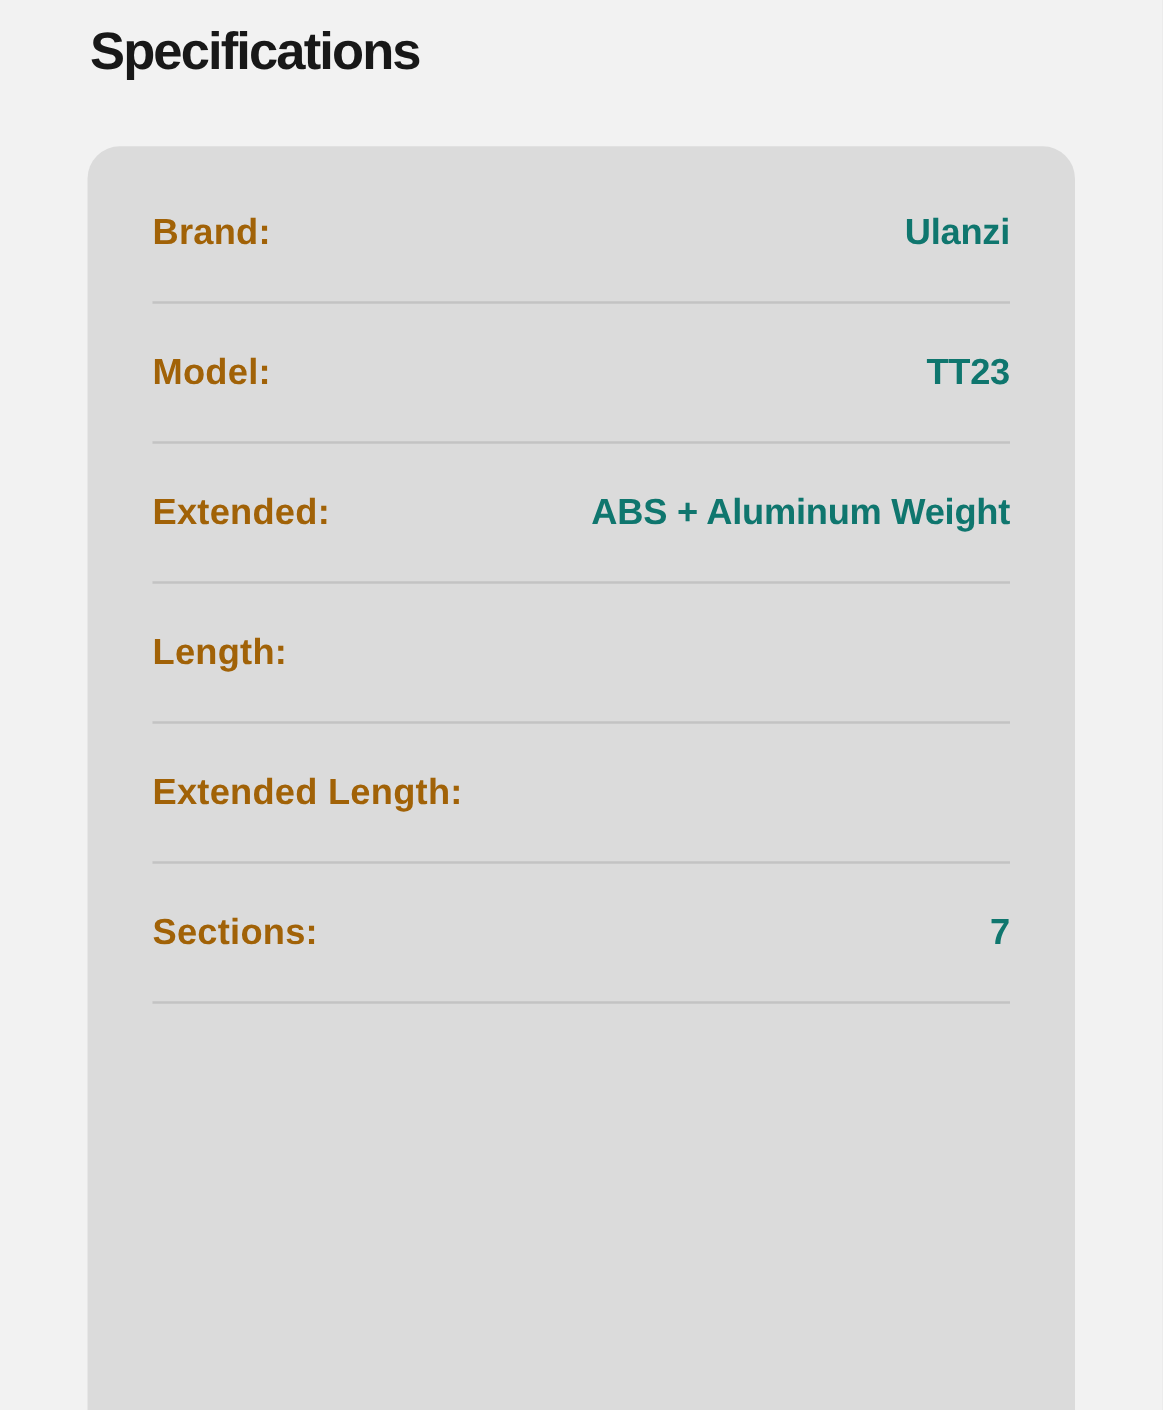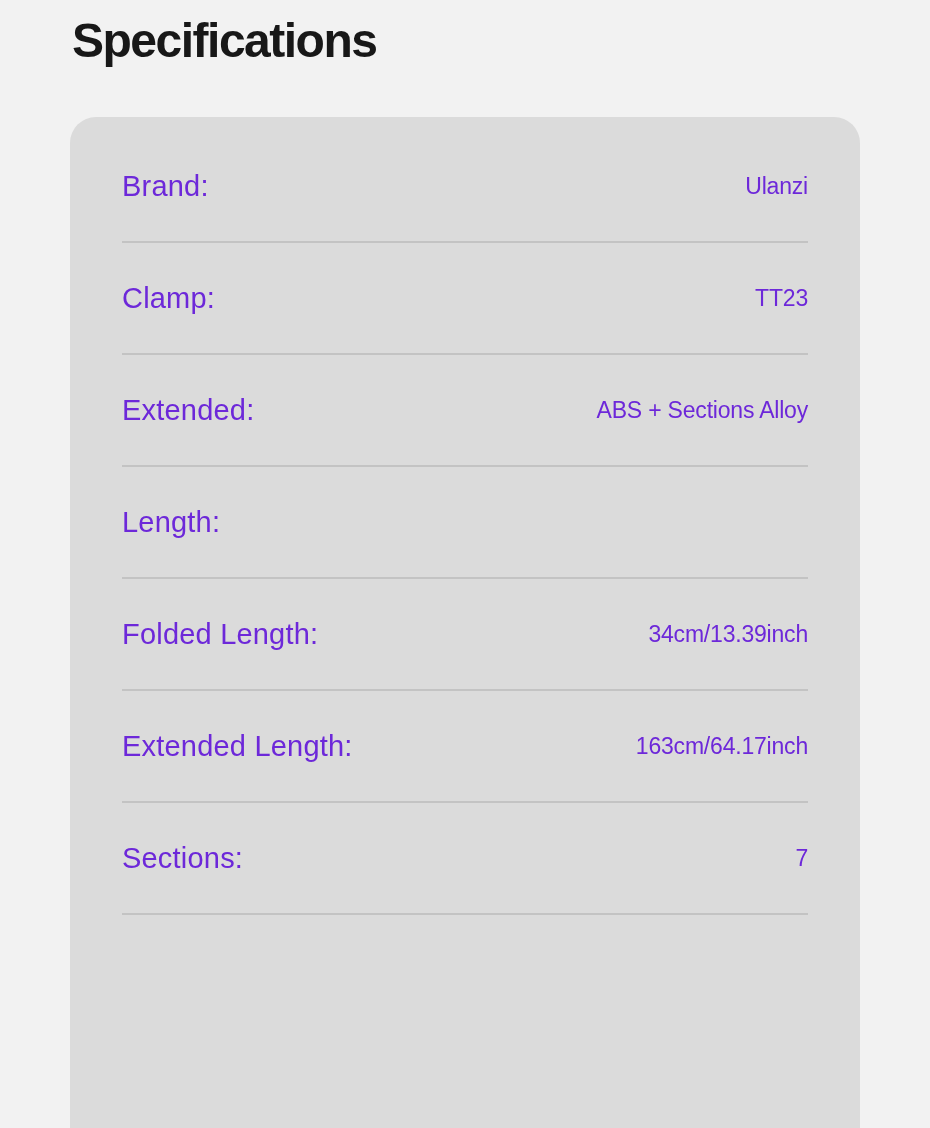--- a/index.html
+++ b/index.html
@@ -13,21 +13,21 @@
   }
 
   .page {
     width: 930px;
     height: 1128px;
     position: relative;
   }
 
   .page-title {
     margin: 2px 14px 0 72px;
-    font-size: 48px;
+    font-size: 42px;
     line-height: 78px;
     font-weight: 700;
     letter-spacing: -1.5px;
     color: #181818;
   }
 
   .spec-card {
     position: absolute;
     left: 70px;
     top: 115px;
@@ -45,71 +45,66 @@
     justify-content: space-between;
     border-bottom: 2px solid #c3c3c3;
   }
 
   .spec-row:last-child {
     border-bottom: none;
   }
 
   .spec-label {
     font-size: 29px;
-    font-weight: 400;
-    color: #6d28d9;
+    font-weight: 700;
+    color: #a16207;
     letter-spacing: 0.2px;
     white-space: nowrap;
   }
 
   .spec-value {
-    font-size: 23px;
-    font-weight: 400;
-    color: #6d28d9;
+    font-size: 29px;
+    font-weight: 700;
+    color: #0f766e;
     letter-spacing: -0.2px;
     text-align: right;
     white-space: nowrap;
   }
 </style>
 </head>
 <body>
 
 <div class="page">
 
   <h1 class="page-title">Specifications</h1>
 
   <div class="spec-card">
 
     <div class="spec-row">
       <span class="spec-label">Brand:</span>
       <span class="spec-value">Ulanzi</span>
     </div>
 
     <div class="spec-row">
-      <span class="spec-label">Clamp:</span>
+      <span class="spec-label">Model:</span>
       <span class="spec-value">TT23</span>
     </div>
 
     <div class="spec-row">
       <span class="spec-label">Extended:</span>
-      <span class="spec-value">ABS + Sections Alloy</span>
+      <span class="spec-value">ABS + Aluminum Weight</span>
     </div>
 
     <div class="spec-row">
       <span class="spec-label">Length:</span>
     </div>
 
-    <div class="spec-row">
-      <span class="spec-label">Folded Length:</span>
-      <span class="spec-value">34cm/13.39inch</span>
-    </div>
 
     <div class="spec-row">
       <span class="spec-label">Extended Length:</span>
-      <span class="spec-value">163cm/64.17inch</span>
     </div>
 
     <div class="spec-row">
       <span class="spec-label">Sections:</span>
       <span class="spec-value">7</span>
     </div>
 
 
     <div class="spec-row">
     </div>

